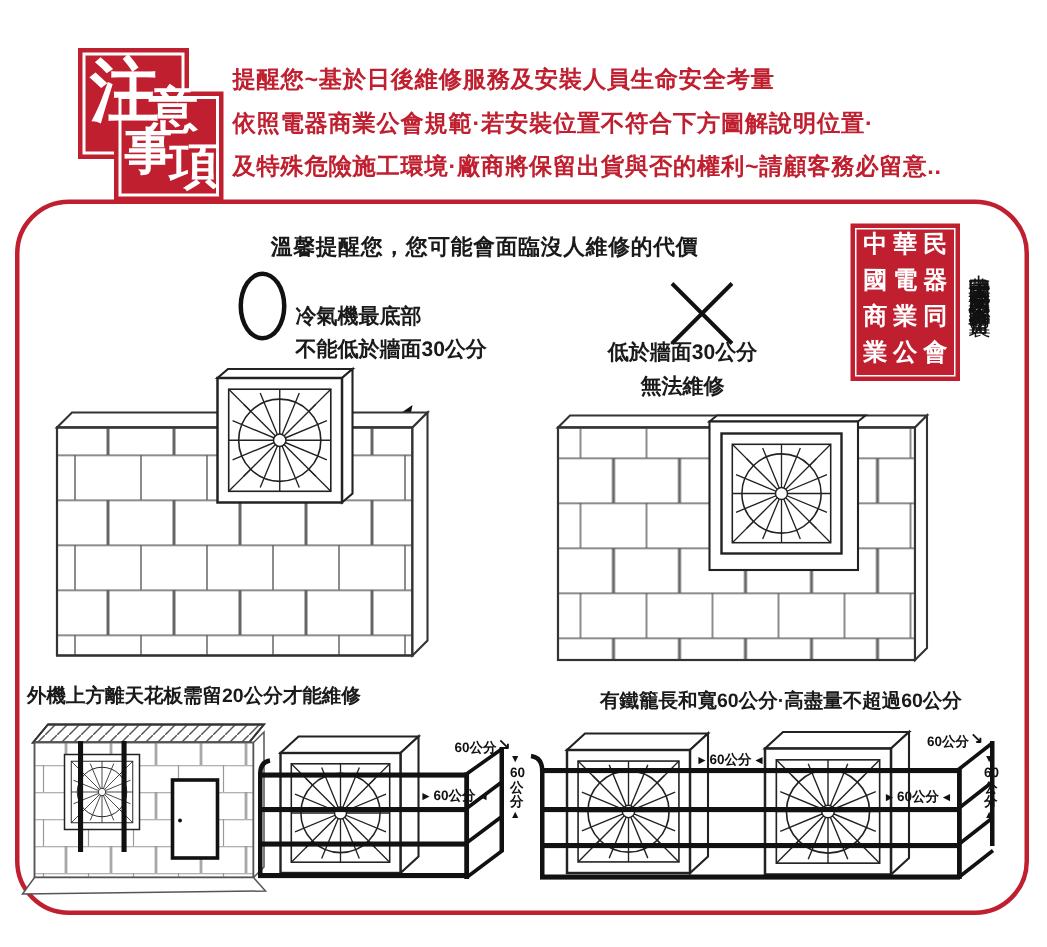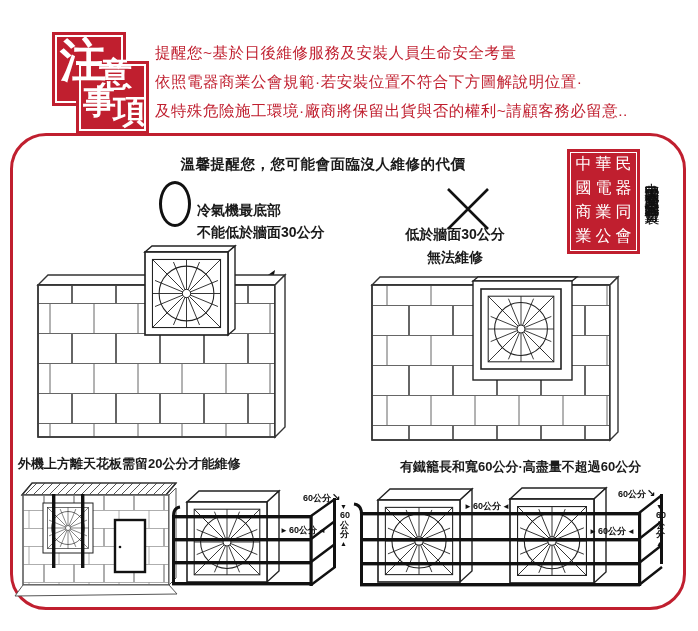--- a/index.html
+++ b/index.html
@@ -4,32 +4,32 @@
 <style>
   html,body{margin:0;padding:0;background:#fff;}
   #stage{position:relative;width:698px;height:631px;background:#fff;overflow:hidden;
          font-family:"Liberation Sans",sans-serif;}
   .abs{position:absolute;}
   
   .bsq{position:absolute;background:#c01f2f;}
   .bsq::after{content:"";position:absolute;inset:3px;border:2px solid #fff;}
   .bchar{position:absolute;color:#fff;font-family:"Liberation Serif",serif;font-weight:bold;z-index:6;line-height:1;}
   
-  .hline{position:absolute;left:155px;color:#c01f2f;font-size:15.5px;font-weight:normal;white-space:nowrap;letter-spacing:.5px;}
+  .hline{position:absolute;left:155px;color:#c01f2f;font-size:15.5px;font-weight:bold;white-space:nowrap;letter-spacing:.5px;}
   
   #panel{position:absolute;left:10px;top:133px;width:670px;height:471px;border:3px solid #c01f2f;border-radius:36px;background:#fff;}
   .blacktext{color:#1a1a1a;font-weight:bold;}
   #title{position:absolute;left:123px;top:155px;width:400px;text-align:center;font-size:14.5px;font-weight:bold;color:#1a1a1a;letter-spacing:.5px;}
   #okmark{position:absolute;left:159px;top:181px;width:26px;height:40px;border:3px solid #111;border-radius:50%;}
   #oktext{position:absolute;left:197px;top:199px;width:180px;font-size:14px;line-height:22px;}
   #ngtext{position:absolute;left:375px;top:223px;width:160px;text-align:center;font-size:14px;line-height:23px;}
   
   #stamp{position:absolute;left:567px;top:149px;width:73px;height:105px;background:#c01f2f;}
   #stamp::after{content:"";position:absolute;inset:3px;border:1.5px solid #fff;}
-  .srow{text-align:center;color:#fff;font-family:"Liberation Serif",serif;font-weight:normal;font-size:16px;line-height:24px;letter-spacing:4px;padding-left:4px;}
+  .srow{text-align:center;color:#fff;font-family:"Liberation Serif",serif;font-weight:bold;font-size:16px;line-height:24px;letter-spacing:4px;padding-left:4px;}
   #stamp .srow:first-child{padding-top:3px;}
   #supervision{position:absolute;left:642px;top:171px;height:322px;writing-mode:vertical-rl;text-orientation:upright;
                font-family:"Liberation Serif",serif;font-size:15px;color:#111;letter-spacing:1.5px;font-weight:500;}
   .caption{position:absolute;font-size:13px;font-weight:bold;color:#1a1a1a;white-space:nowrap;}
   
   .dimh{position:absolute;display:flex;align-items:center;gap:1px;font-weight:bold;font-size:9px;color:#111;white-space:nowrap;}
   .dimh .arr{font-size:8px;line-height:8px;}
   .dimv{position:absolute;display:flex;flex-direction:column;align-items:flex-start;font-weight:bold;font-size:9px;line-height:9.5px;color:#111;}
   .dimv .arr{font-size:7px;line-height:8px;}
   .dimd{position:absolute;display:flex;align-items:flex-start;gap:1px;font-weight:bold;font-size:9px;color:#111;white-space:nowrap;}

